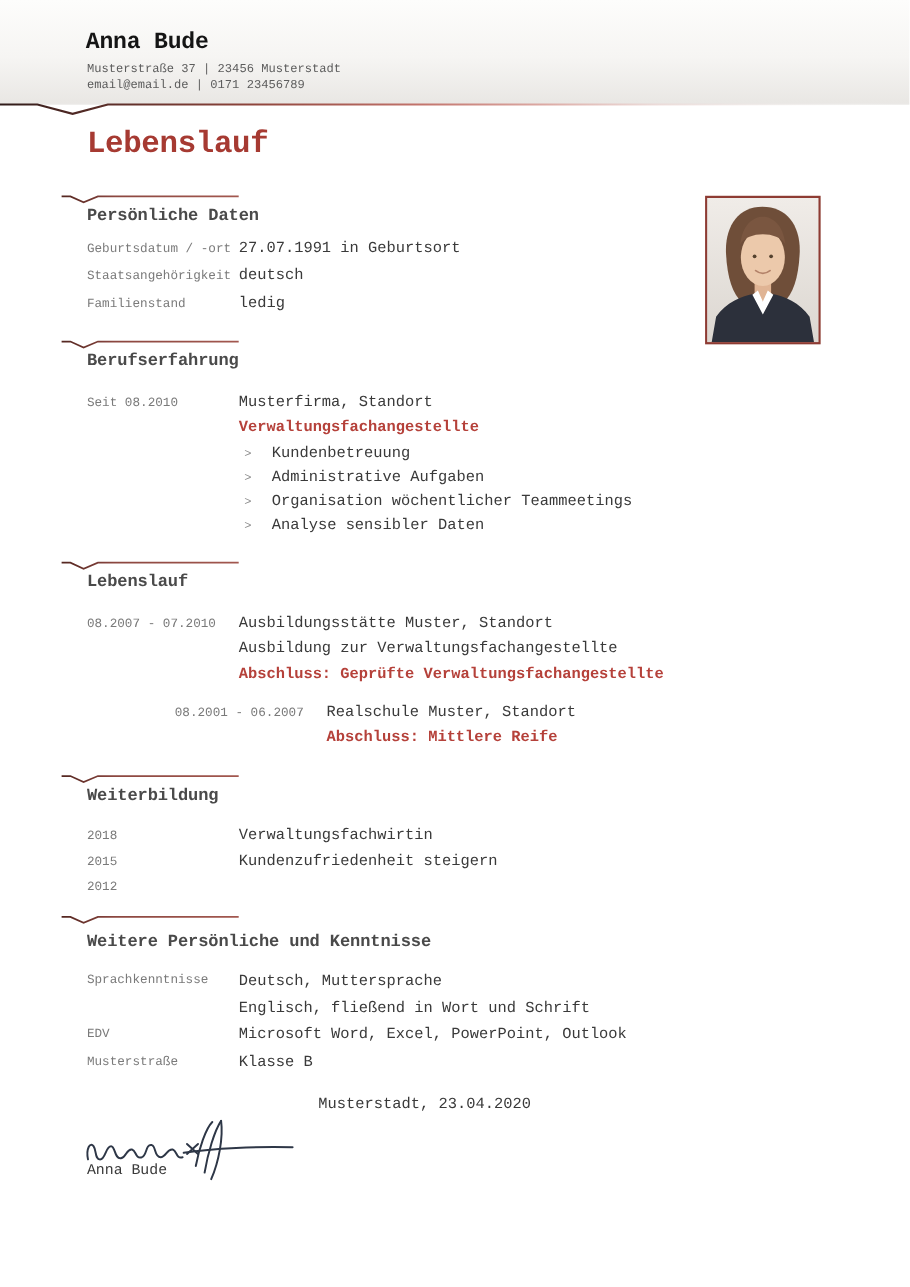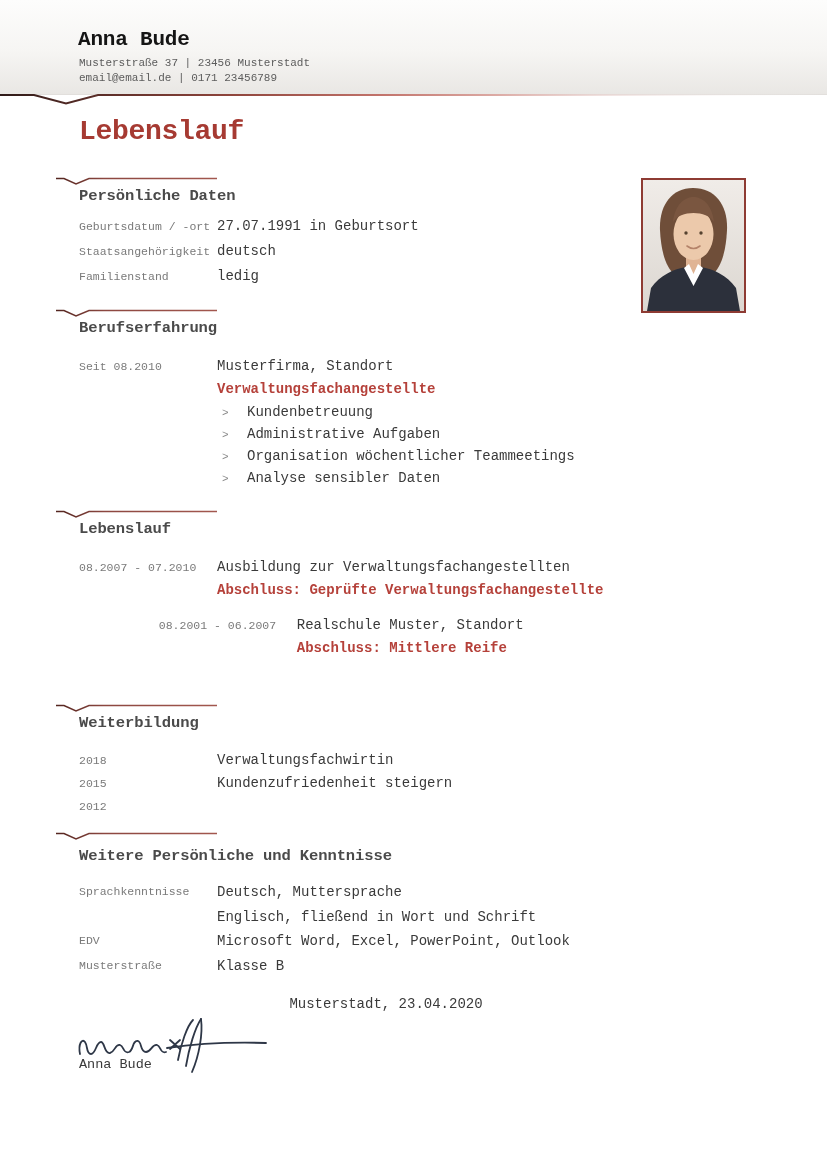--- a/index.html
+++ b/index.html
@@ -188,21 +188,22 @@
   </div>
 
   <svg class="divider" style="top:507px" viewBox="0 0 165 13">
     <path d="M1,4.5 L9,4.5 L21,10 L34,4.5 L162,4.5" fill="none" stroke="url(#divgrad)" stroke-width="1.6"></path>
   </svg>
   <div class="sec-heading" style="top:520px">Lebenslauf</div>
   <div class="sec-body" style="top:556px">
     <div class="edu-entry">
       <span class="exp-period">08.2007 - 07.2010</span>
       <span>
-        <div class="edu-lines">Ausbildung zur Verwaltungsfachangestellten</div>
+        <div class="edu-lines">Ausbildungsstätte Muster, Standort</div>
+        <div class="edu-lines">Ausbildung zur Verwaltungsfachangestellte</div>
         <div class="edu-result">Abschluss: Geprüfte Verwaltungsfachangestellte</div>
       </span>
     </div>
     <div class="edu-entry">
       <span class="exp-period">08.2001 - 06.2007</span>
       <span>
         <div class="edu-lines">Realschule Muster, Standort</div>
         <div class="edu-result">Abschluss: Mittlere Reife</div>
       </span>
     </div>

